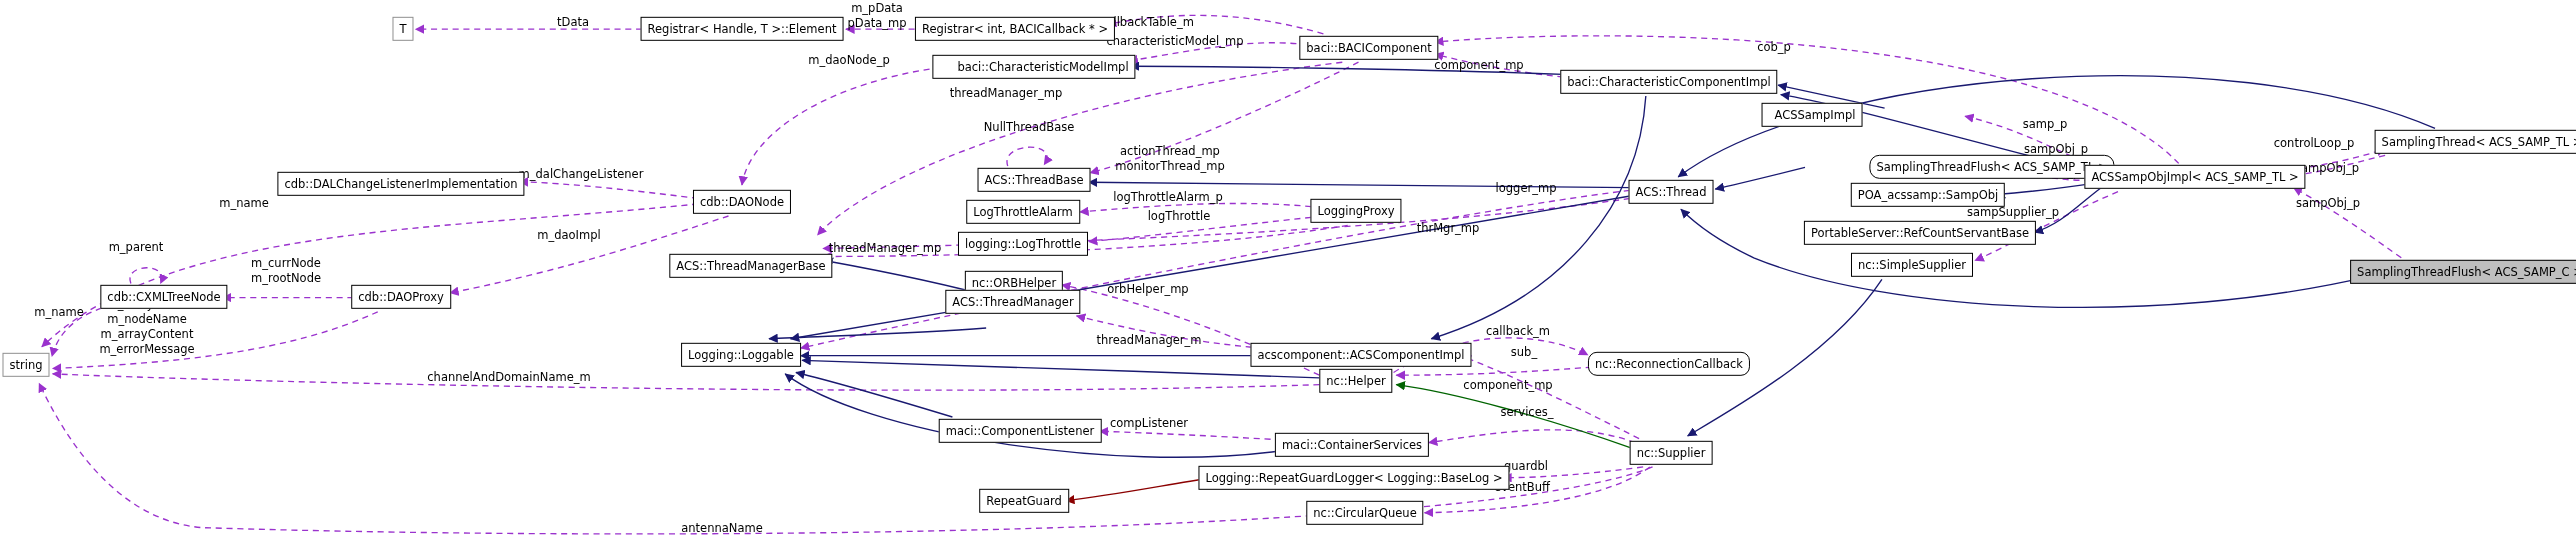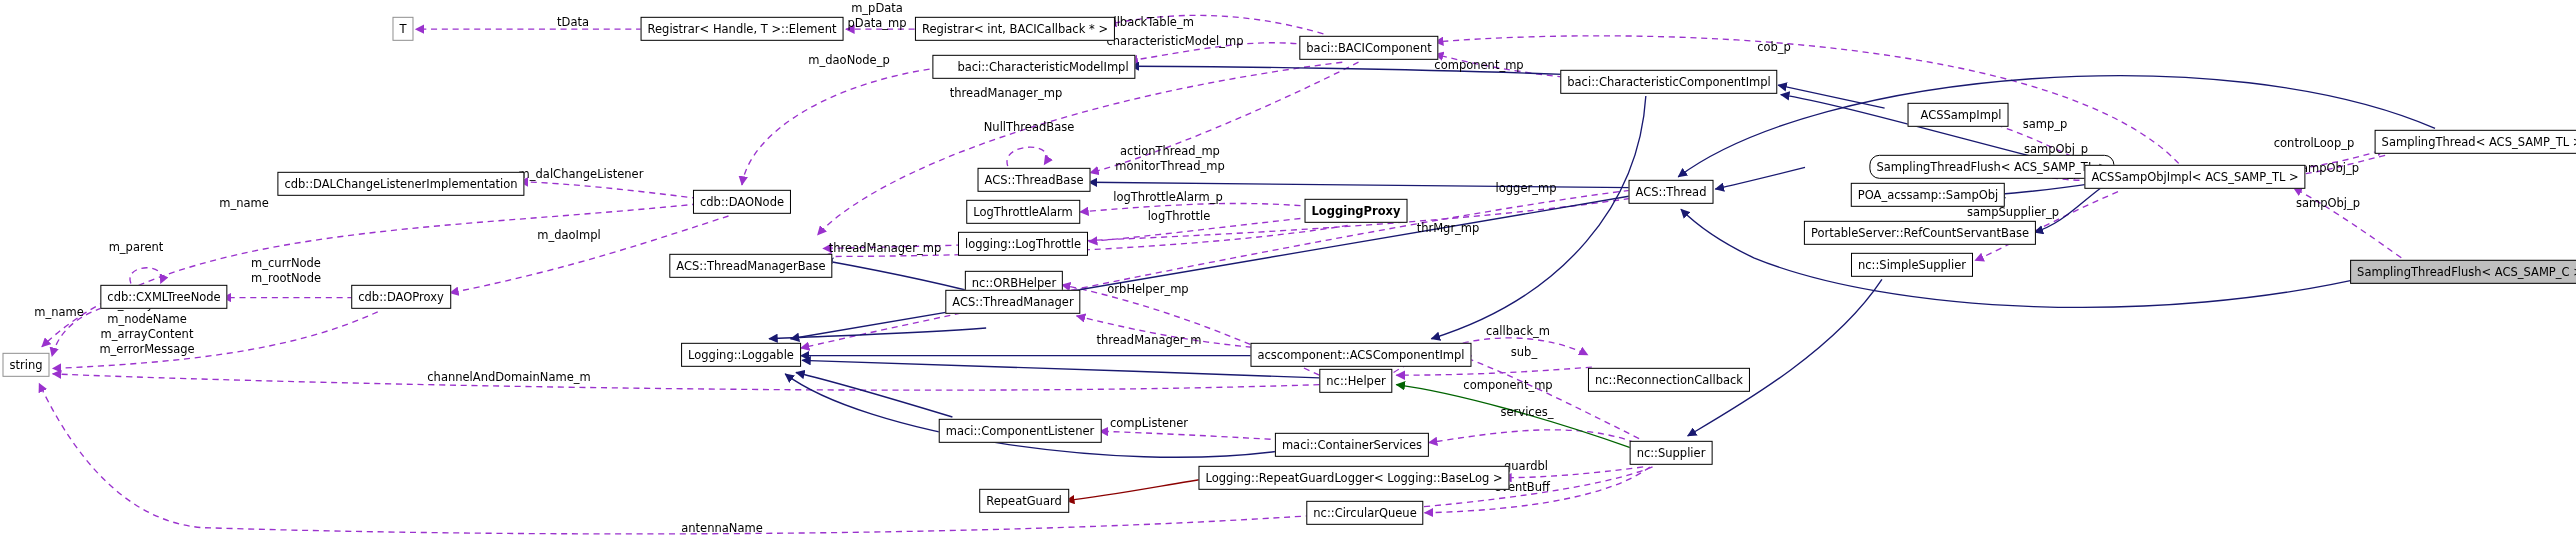--- a/index.html
+++ b/index.html
@@ -243,44 +243,44 @@
         <div>antennaName</div>
       </div>
     </div>
   <div id="nodes-layer">
       <div class="node external" style="left: 403px; top: 29px;">T</div>
       <div class="node" style="left: 742px; top: 29px;">Registrar&lt; Handle, T &gt;::Element</div>
       <div class="node" style="left: 1015px; top: 29px;">Registrar&lt; int, BACICallback * &gt;</div>
       <div class="node" style="left: 1369px; top: 48px;">baci::BACIComponent</div>
       <div class="node" style="left: 1034px; top: 67px; padding-left: 24px;">baci::CharacteristicModelImpl</div>
       <div class="node" style="left: 1669px; top: 82px;">baci::CharacteristicComponentImpl</div>
-      <div class="node" style="left: 1958px; top: 115px; padding-left: 12px;">ACSSampImpl</div>
+      <div class="node" style="left: 1812px; top: 115px; padding-left: 12px;">ACSSampImpl</div>
       <div class="node" style="left: 2482px; top: 142px;">SamplingThread&lt; ACS_SAMP_TL &gt;</div>
       <div class="node" style="left: 1992px; top: 167px; border-radius: 10px;">SamplingThreadFlush&lt; ACS_SAMP_TL &gt;</div>
       <div class="node" style="left: 2195px; top: 177px;">ACSSampObjImpl&lt; ACS_SAMP_TL &gt;</div>
       <div class="node" style="left: 1928px; top: 195px;">POA_acssamp::SampObj</div>
       <div class="node" style="left: 1671px; top: 192px;">ACS::Thread</div>
       <div class="node" style="left: 1920px; top: 233px;">PortableServer::RefCountServantBase</div>
       <div class="node" style="left: 1912px; top: 265px;">nc::SimpleSupplier</div>
       <div class="node highlight" style="left: 2470px; top: 272px;">SamplingThreadFlush&lt; ACS_SAMP_C &gt;</div>
       <div class="node" style="left: 1034px; top: 180px;">ACS::ThreadBase</div>
       <div class="node" style="left: 1023px; top: 212px;">LogThrottleAlarm</div>
       <div class="node" style="left: 1023px; top: 244px;">logging::LogThrottle</div>
-      <div class="node" style="left: 1356px; top: 211px; font-weight: bold;">LoggingProxy</div>
+      <div class="node" style="left: 1356px; top: 211px;">LoggingProxy</div>
       <div class="node" style="left: 401px; top: 184px;">cdb::DALChangeListenerImplementation</div>
       <div class="node" style="left: 742px; top: 202px;">cdb::DAONode</div>
       <div class="node" style="left: 751px; top: 252px; margin-top: 14px;">ACS::ThreadManagerBase</div>
       <div class="node" style="left: 164px; top: 297px;">cdb::CXMLTreeNode</div>
       <div class="node" style="left: 401px; top: 297px;">cdb::DAOProxy</div>
       <div class="node external" style="left: 26px; top: 365px;">string</div>
       <div class="node" style="left: 1014px; top: 283px;">nc::ORBHelper</div>
       <div class="node" style="left: 1013px; top: 302px;">ACS::ThreadManager</div>
       <div class="node" style="left: 741px; top: 355px;">Logging::Loggable</div>
       <div class="node" style="left: 1361px; top: 355px;">acscomponent::ACSComponentImpl</div>
-      <div class="node" style="left: 1669px; top: 380px;">nc::ReconnectionCallback</div>
+      <div class="node" style="left: 1669px; top: 364px; border-radius: 9px;">nc::ReconnectionCallback</div>
       <div class="node" style="left: 1356px; top: 381px;">nc::Helper</div>
       <div class="node" style="left: 1020px; top: 431px;">maci::ComponentListener</div>
       <div class="node" style="left: 1352px; top: 445px;">maci::ContainerServices</div>
       <div class="node" style="left: 1671px; top: 453px;">nc::Supplier</div>
       <div class="node" style="left: 1354px; top: 478px;">Logging::RepeatGuardLogger&lt; Logging::BaseLog &gt;</div>
       <div class="node" style="left: 1024px; top: 501px;">RepeatGuard</div>
       <div class="node" style="left: 1365px; top: 513px;">nc::CircularQueue</div>
     </div>
 
 </div>

